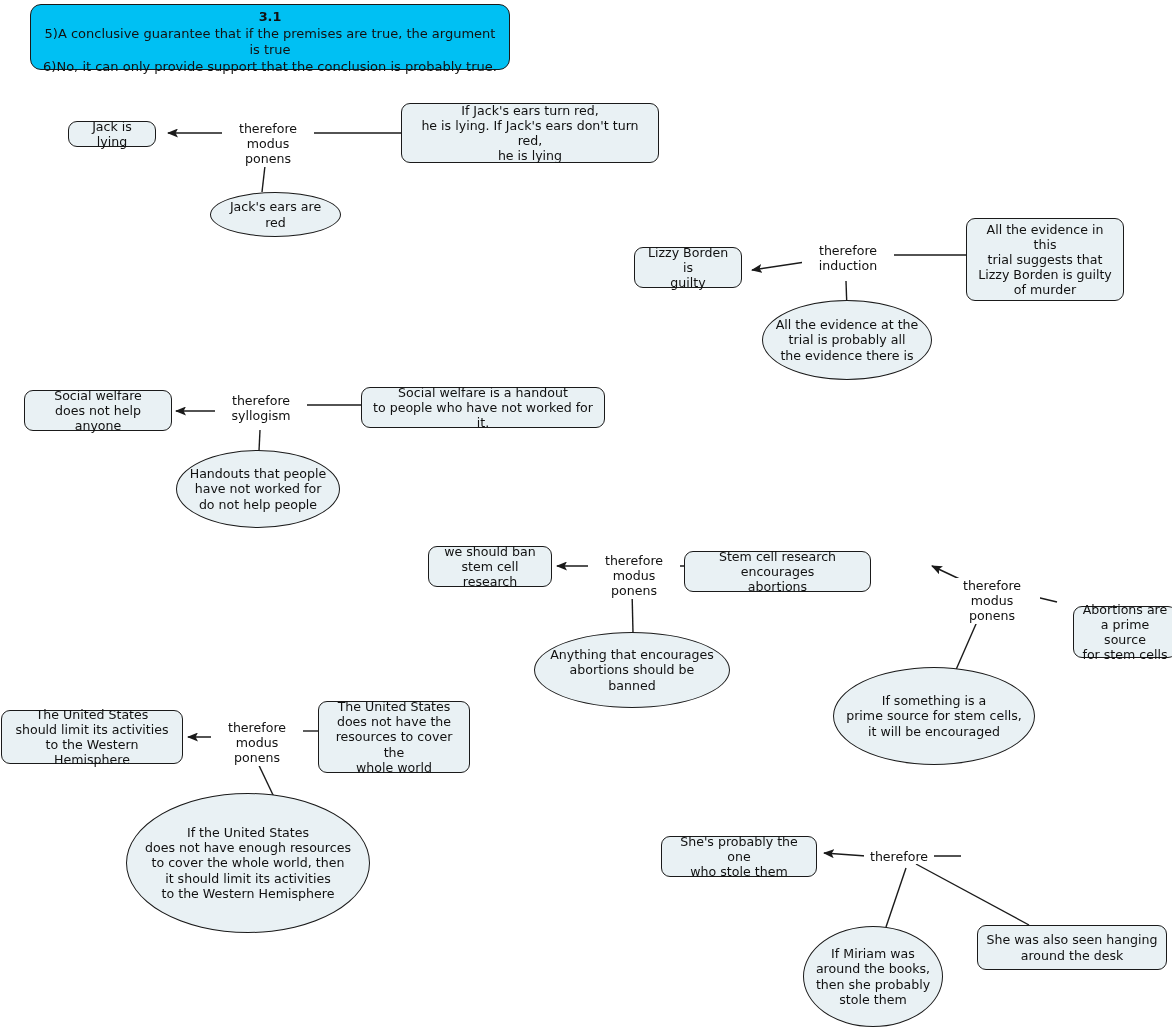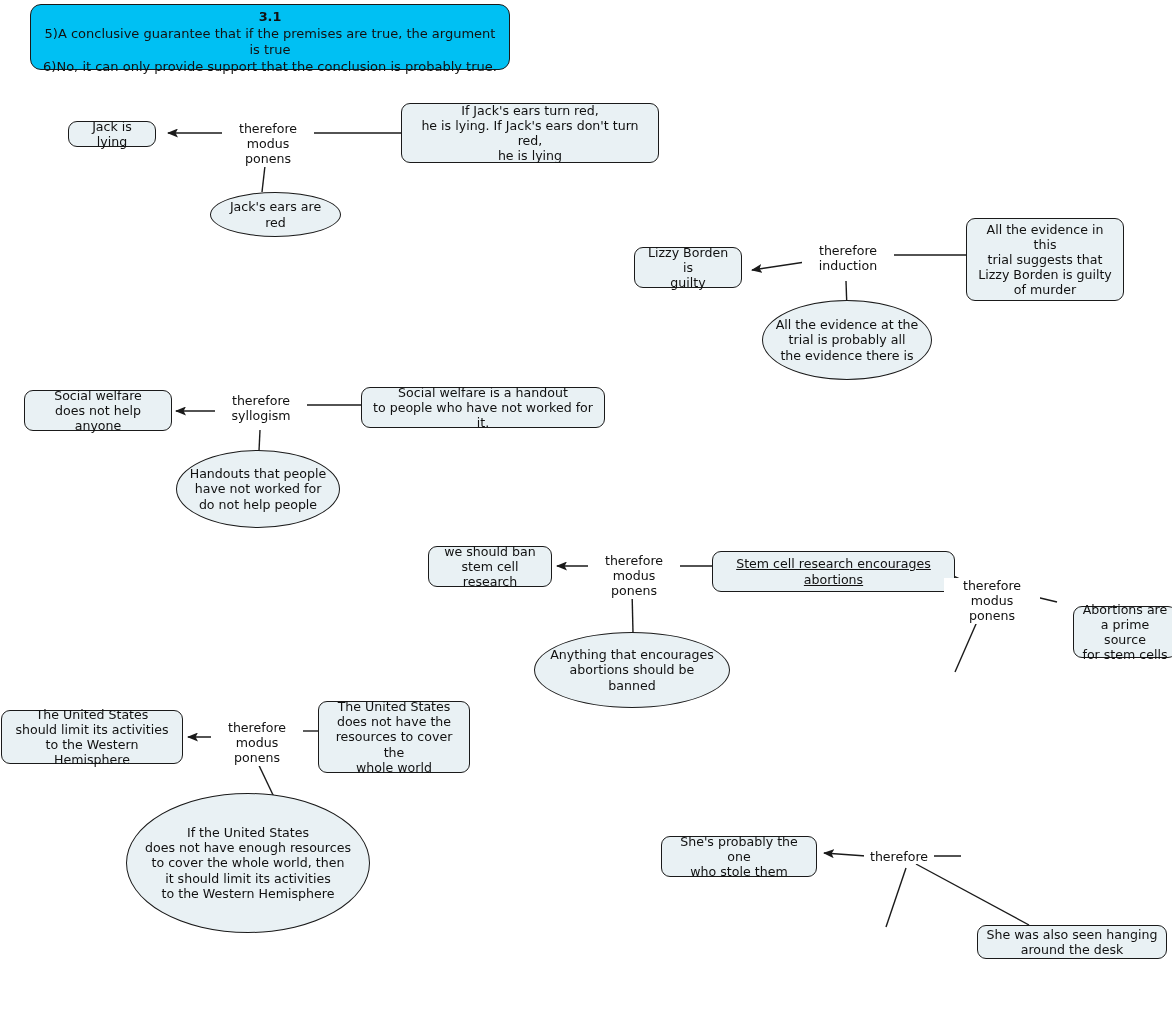--- a/index.html
+++ b/index.html
@@ -167,47 +167,54 @@
   <div class="node box" style="left:361px; top:387px; width:244px; height:41px;">Social welfare is a handout
 to people who have not worked for it.</div>
   <div class="node ellipse" style="left:176px; top:450px; width:164px; height:78px;">Handouts that people
 have not worked for
 do not help people</div>
   <div class="edge-label" style="left:215px; top:393px; width:88px;">therefore
 syllogism</div>
 
   <div class="node box" style="left:428px; top:546px; width:124px; height:41px;">we should ban
 stem cell research</div>
-  <div class="node box" style="left:712px; top:551px; width:243px; height:41px;text-decoration:underline;">Stem cell research encourages
+  <div class="node box" style="left:684px; top:551px; width:187px; height:41px;">Stem cell research encourages
 abortions</div>
   <div class="node ellipse" style="left:534px; top:632px; width:196px; height:76px;">Anything that encourages
 abortions should be banned</div>
   <div class="edge-label" style="left:588px; top:553px; width:88px;">therefore
 modus ponens</div>
 
   <div class="node box" style="left:1057px; top:606px; width:104px; height:52px;margin-left:16px;">Abortions are
 a prime source
 for stem cells</div>
+  <div class="node ellipse" style="left:833px; top:667px; width:202px; height:98px;">If something is a
+prime source for stem cells,
+it will be encouraged</div>
   <div class="edge-label" style="left:944px; top:578px; width:92px;">therefore
 modus ponens</div>
 
   <div class="node box" style="left:1px; top:710px; width:182px; height:54px;">The United States
 should limit its activities
 to the Western Hemisphere</div>
   <div class="node box" style="left:318px; top:701px; width:152px; height:72px;">The United States
 does not have the
 resources to cover the
 whole world</div>
   <div class="node ellipse" style="left:126px; top:793px; width:244px; height:140px;">If the United States
 does not have enough resources
 to cover the whole world, then
 it should limit its activities
 to the Western Hemisphere</div>
   <div class="edge-label" style="left:211px; top:720px; width:88px;">therefore
 modus ponens</div>
 
   <div class="node box" style="left:661px; top:836px; width:156px; height:41px;">She's probably the one
 who stole them</div>
-  <div class="node box" style="left:977px; top:925px; width:190px; height:34px;">She was also seen hanging
+  <div class="node box" style="left:977px; top:925px; width:190px; height:45px;">She was also seen hanging
 around the desk</div>
+  <div class="node ellipse" style="left:803px; top:926px; width:140px; height:101px;">If Miriam was
+around the books,
+then she probably
+stole them</div>
   <div class="edge-label" style="left:864px; top:849px; width:66px;">therefore</div>
 
 </div>
 
 </body></html>

